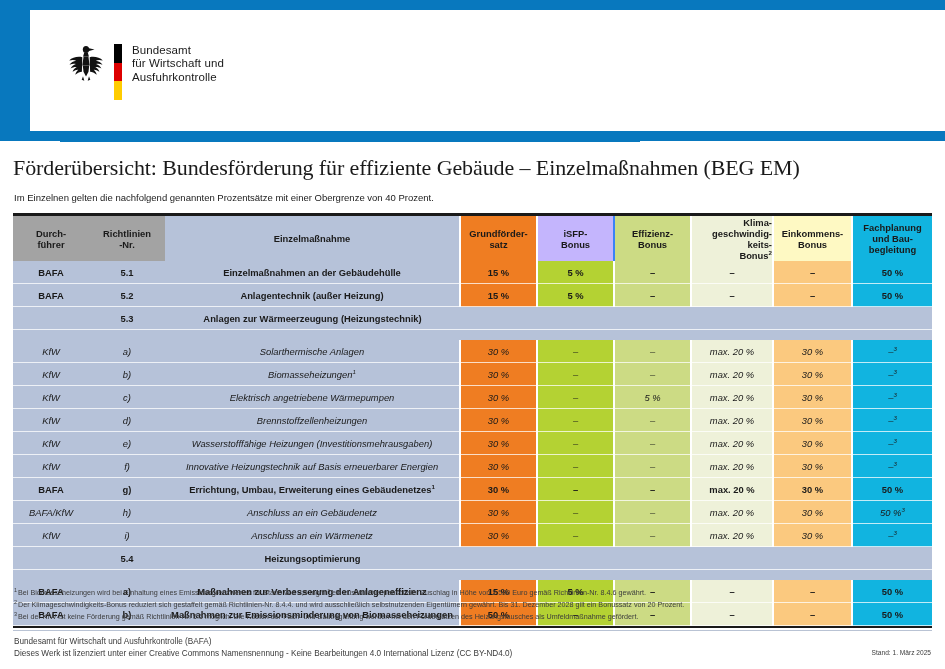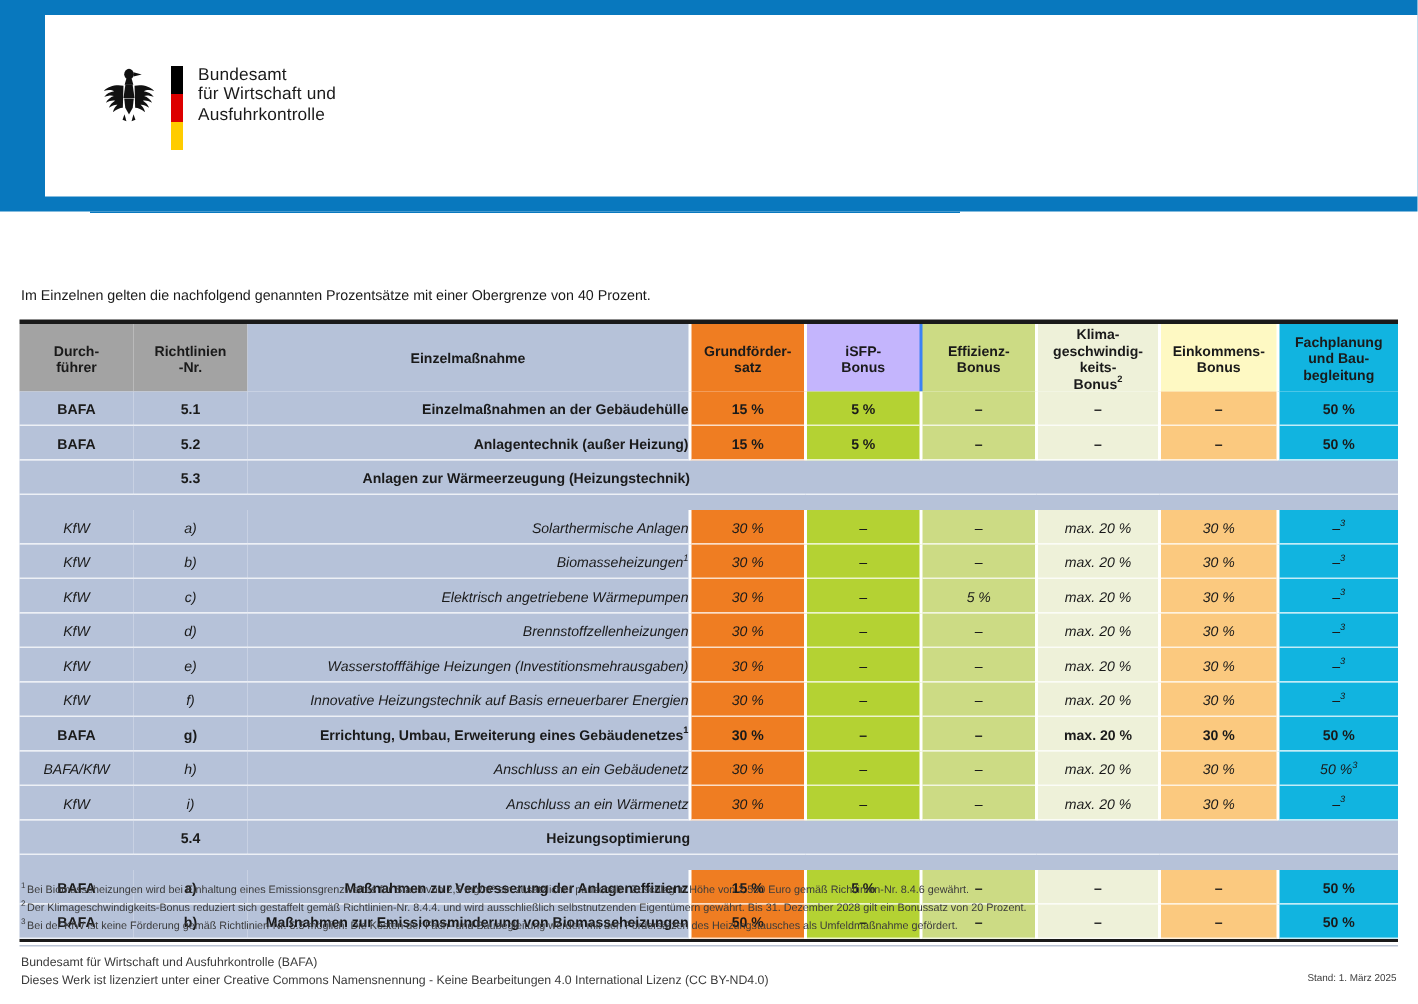--- a/index.html
+++ b/index.html
@@ -71,31 +71,31 @@
   
   thead th{
     font-size:9.4px;font-weight:bold;color:#1a1a1a;text-align:center;
     height:45px;line-height:11px;padding:2px 3px;
   }
   th.h-left{background:#a3a3a3;}
   th.h-em{background:#b6c2d9;text-align:center;padding-left:10px;}
   th.h-grund{background:#ef7d22;border-left:2px solid #fff;border-right:2px solid #fff;}
   th.h-isfp{background:#c4b5fd;border-right:2px solid #3b82f6;}
   th.h-eff{background:#ccdb84;border-right:2px solid #fff;}
-  th.h-klima{background:#eef1d9;border-right:2px solid #fff;}
+  th.h-klima{background:#eef1d9;border-right:2px solid #fff;text-align:right;}
   th.h-eink{background:#fef9c3;border-right:2px solid #fff;}
   th.h-fach{background:#11b4e0;}
 
   
   tbody td{
     height:22px;font-size:9.4px;color:#1a1a1a;text-align:center;
     border-bottom:1px solid rgba(255,255,255,.75);
   }
   td.t-left{background:#b6c2d9;margin-left:28px;}
-  td.t-em{background:#b6c2d9;text-align:right;padding-left:10px;margin-left:28px;}
+  td.t-em{background:#b6c2d9;text-align:center;padding-left:10px;margin-left:28px;}
   td.v-grund{background:#ef7d22;border-left:2px solid #fff;border-right:2px solid #fff;}
   td.v-isfp{background:#b4d233;border-right:2px solid #fff;}
   td.v-eff{background:#ccdb84;border-right:2px solid #fff;}
   td.v-klima{background:#eef1d9;border-right:2px solid #fff;}
   td.v-eink{background:#fbc97f;border-right:2px solid #fff;}
   td.v-fach{background:#11b4e0;}
 
   tr.bold td{font-weight:bold;font-style:normal;}
   tr.italic td{font-style:italic;font-weight:normal;}
 
@@ -155,20 +155,21 @@
         <div class="logo-text">
           <div>Bundesamt</div>
           <div>für Wirtschaft und</div>
           <div>Ausfuhrkontrolle</div>
         </div>
       </div>
       <div class="header-underline"></div>
     </div>
   </div>
 
+  <div class="title">Förderübersicht: Bundesförderung für effiziente Gebäude – Einzelmaßnahmen (BEG EM)</div>
   <div class="subtitle">Im Einzelnen gelten die nachfolgend genannten Prozentsätze mit einer Obergrenze von 40 Prozent.</div>
 
   <div class="table-wrap">
     <table class="beg">
       <colgroup>
         <col class="c-durch">
           <col class="c-rl">
           <col class="c-em">
         <col class="c-grund">
           <col class="c-isfp">

